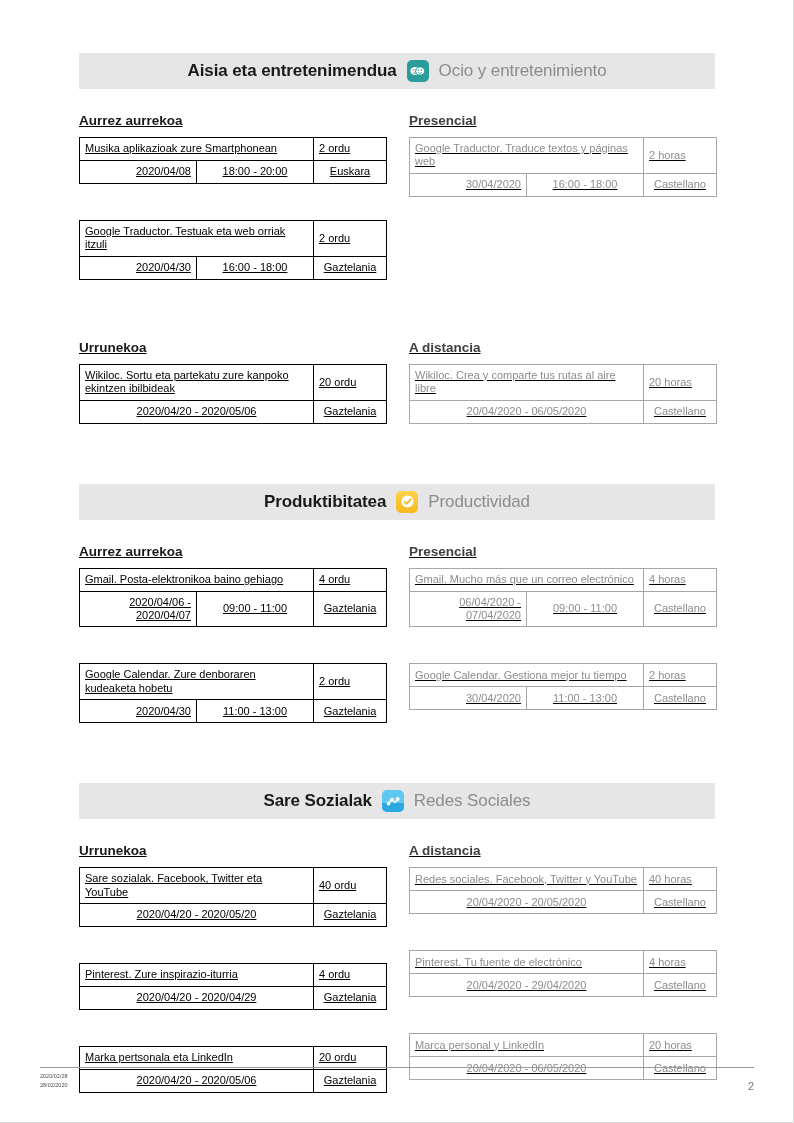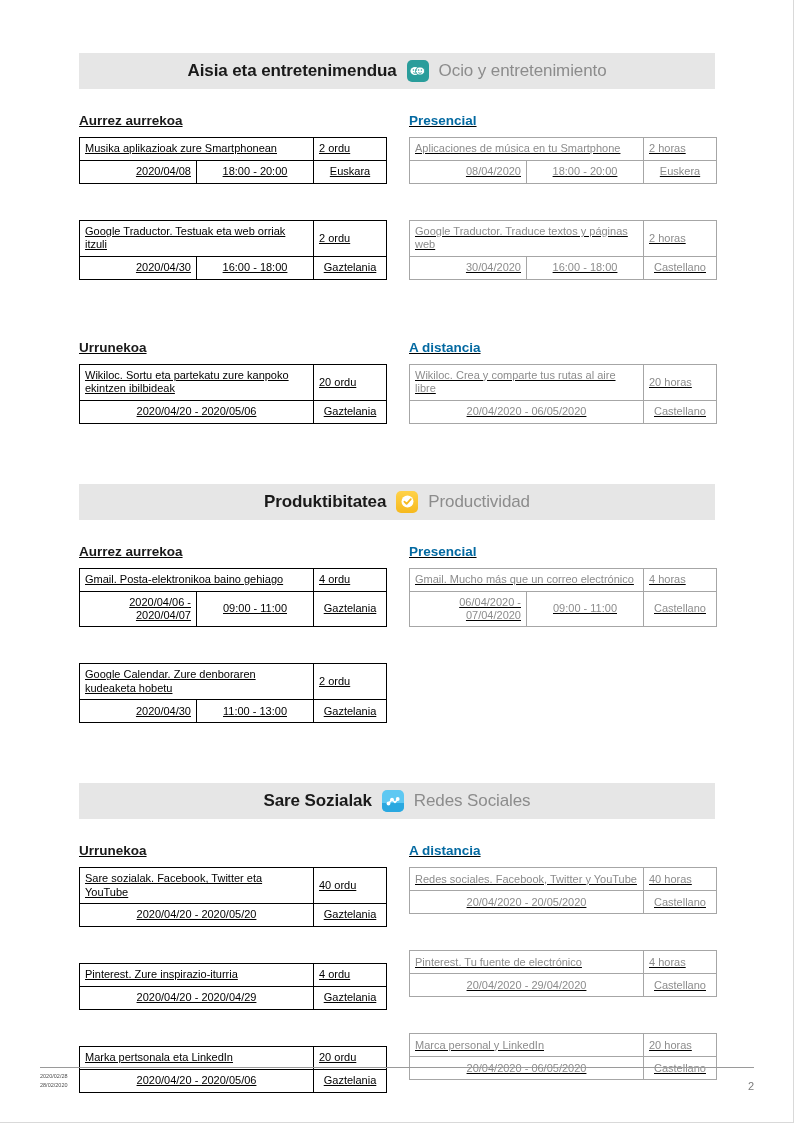--- a/index.html
+++ b/index.html
@@ -77,21 +77,21 @@
     display: flex;
     gap: 24px;
   }
   .col { width: 306px; text-decoration: underline; }
   .subhead {
     font-size: 13.5px;
     font-weight: bold;
     margin: 24px 0 9px 0;
   }
   .col-eu .subhead { color: #1a1a1a; }
-  .col-es .subhead { color: #0369a1; }
+  .col-es .subhead { color: #404040; }
 
   
   table.course {
     border-collapse: collapse;
     width: 308px;
     table-layout: fixed;
     margin-bottom: 36px;
   }
   table.course td {
     border: 1px solid #000;
@@ -198,33 +198,20 @@
               <td class="time">16:00 - 18:00</td>
               <td class="lang">Gaztelania</td>
             </tr>
           </tbody>
             </table>
         </div>
 
         <div class="col col-es">
           <div class="subhead">Presencial</div>
 
-          <table class="course">
-            <tbody>
-                <tr>
-              <td class="title" colspan="2">Aplicaciones de música en tu Smartphone</td>
-              <td class="hours">2 horas</td>
-            </tr>
-            <tr>
-              <td class="dates">08/04/2020</td>
-              <td class="time">18:00 - 20:00</td>
-              <td class="lang">Euskera</td>
-            </tr>
-          </tbody>
-            </table>
 
           <table class="course">
             <tbody>
                 <tr>
               <td class="title" colspan="2">Google Traductor. Traduce textos y páginas web</td>
               <td class="hours">2 horas</td>
             </tr>
             <tr>
               <td class="dates">30/04/2020</td>
               <td class="time">16:00 - 18:00</td>
@@ -326,20 +313,33 @@
               <td class="hours">4 horas</td>
             </tr>
             <tr>
               <td class="dates">06/04/2020 - 07/04/2020</td>
               <td class="time">09:00 - 11:00</td>
               <td class="lang">Castellano</td>
             </tr>
           </tbody>
             </table>
 
+          <table class="course">
+            <tbody>
+                <tr>
+              <td class="title" colspan="2">Google Calendar. Gestiona mejor tu tiempo</td>
+              <td class="hours">2 horas</td>
+            </tr>
+            <tr>
+              <td class="dates">30/04/2020</td>
+              <td class="time">11:00 - 13:00</td>
+              <td class="lang">Castellano</td>
+            </tr>
+          </tbody>
+            </table>
         </div>
       </div>
     </div>
 
     <div class="spacer-lg"></div>
 
     <div class="section">
       <div class="section-band">
         <span class="band-eu">Sare Sozialak</span>
         <span class="band-icon icon-social">

